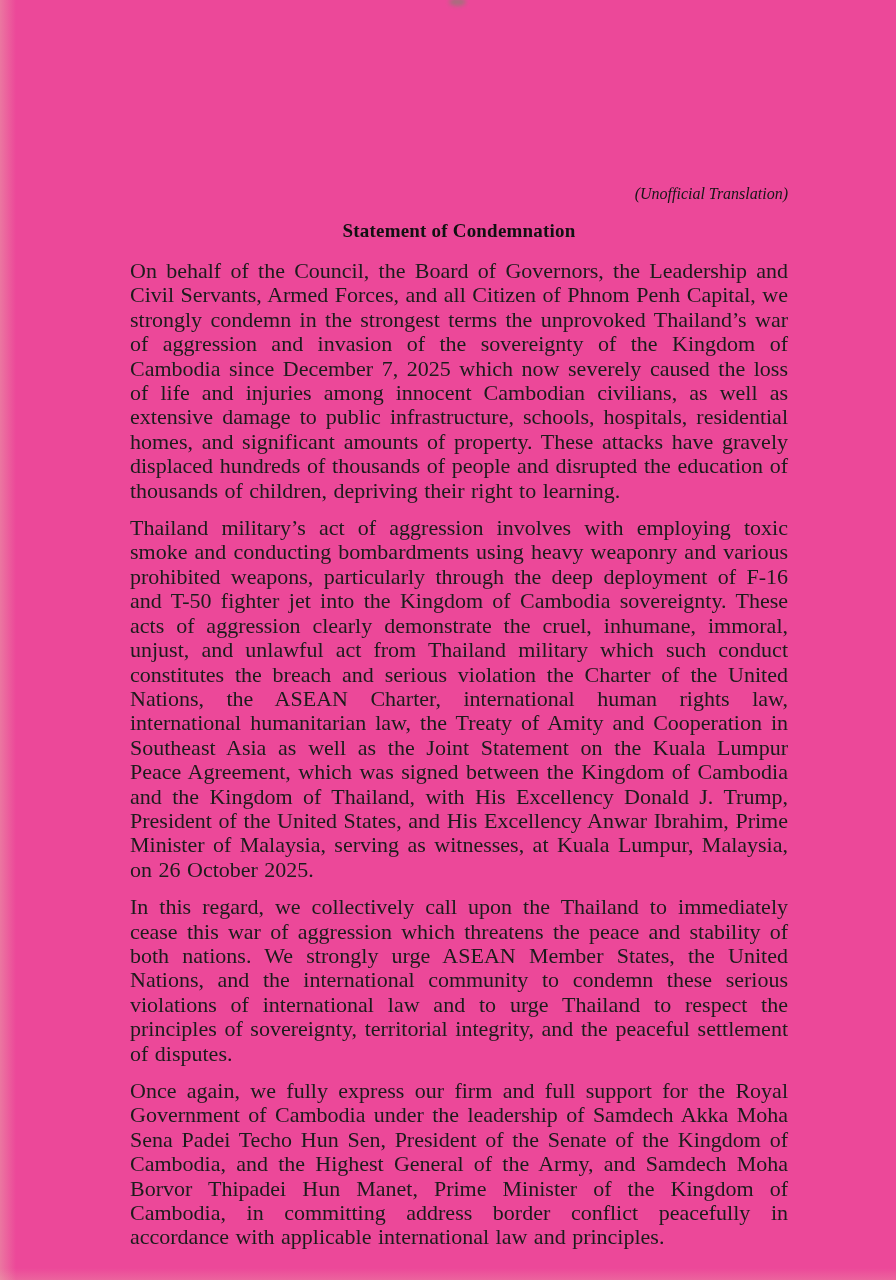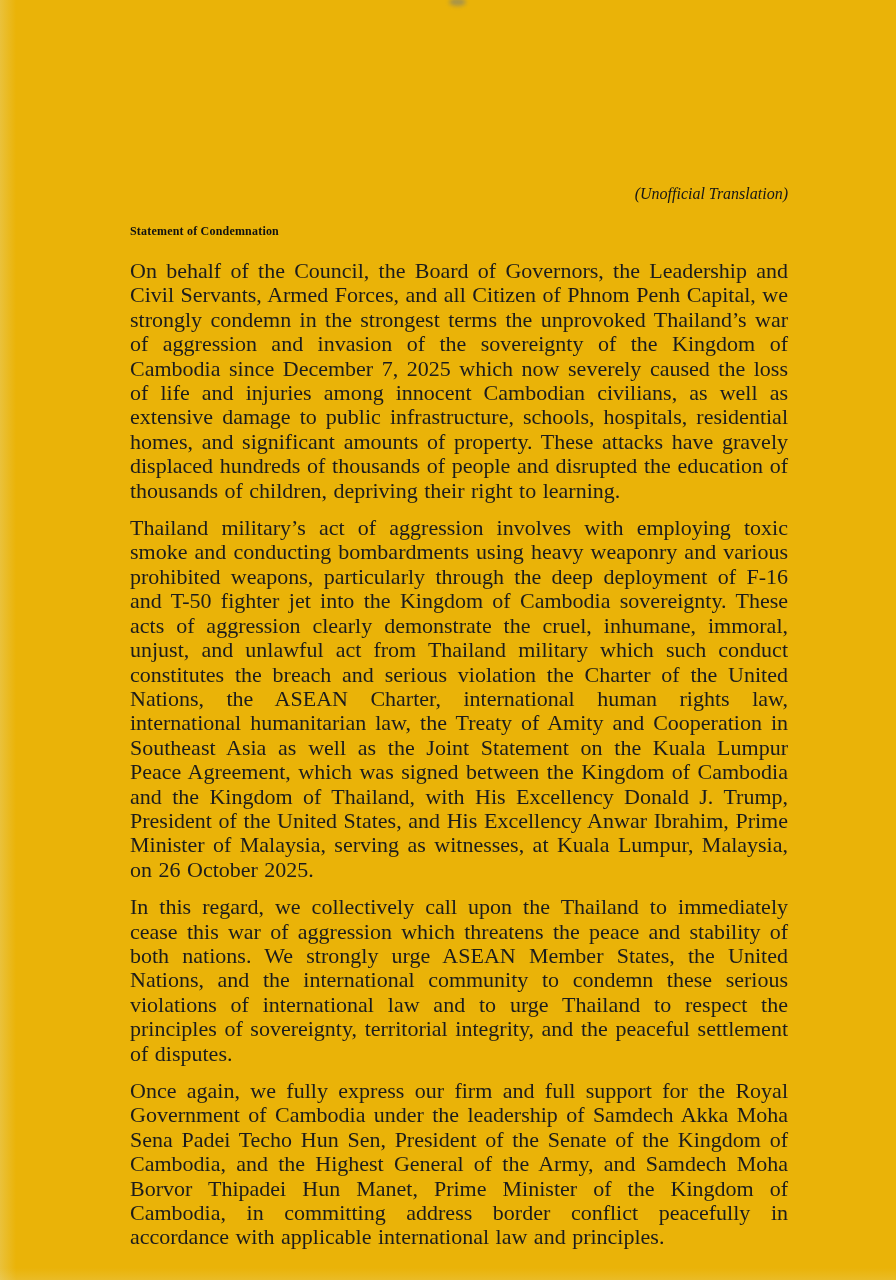--- a/index.html
+++ b/index.html
@@ -5,21 +5,21 @@
   html, body {
     margin: 0;
     padding: 0;
     background: #e9e9e9;
   }
   .page {
     position: relative;
     width: 896px;
     height: 1280px;
     margin: 0 auto;
-    background: #eab308;
+    background: #ec4899;
     overflow: hidden;
     font-family: "Liberation Serif", "DejaVu Serif", serif;
     color: #1c1c1c;
   }
   
   .edge-tint-left {
     position: absolute;
     left: 0; top: 0;
     width: 16px; height: 100%;
     background: linear-gradient(to right, rgba(233,226,178,0.30), rgba(233,226,178,0));
@@ -50,22 +50,23 @@
   }
   .translation-note {
     text-align: right;
     font-style: italic;
     font-size: 16px;
     line-height: 20px;
     margin: 0 0 16px 0;
     color: #161616;
   }
   .doc-title {
+    text-align: center;
     font-weight: bold;
-    font-size: 12px;
+    font-size: 19px;
     line-height: 22px;
     margin: 4px 0 17px 0;
     color: #111;
     letter-spacing: 0.2px;
   }
   .doc-paragraph {
     text-align: justify;
     font-size: 22px;
     line-height: 24.4px;
     margin: 0 0 13px 0;

